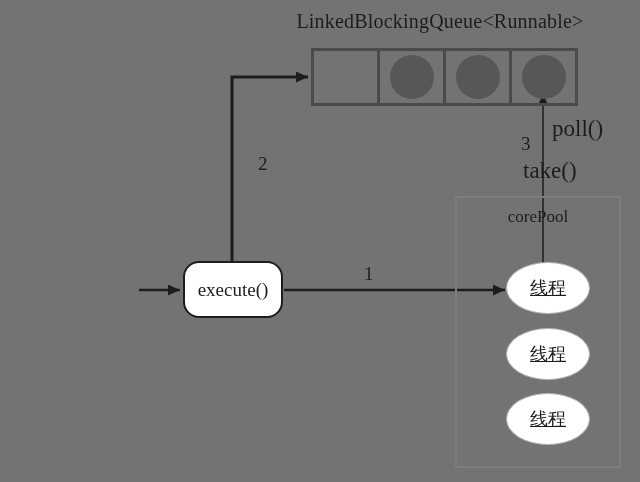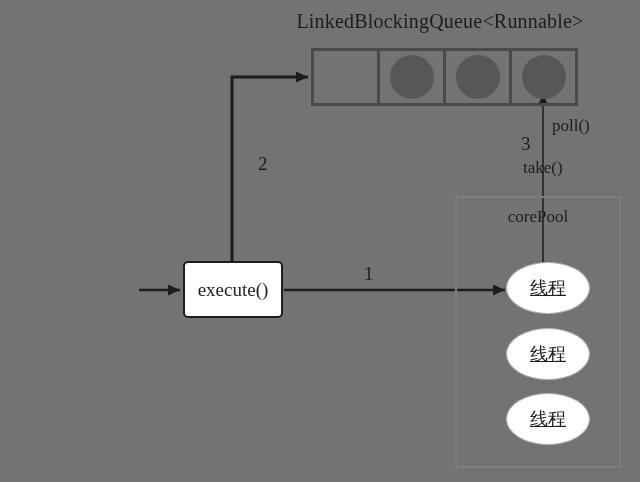--- a/index.html
+++ b/index.html
@@ -26,21 +26,21 @@
     position:absolute;left:311px;top:48px;width:261px;height:52px;
     border:3px solid var(--queue-border);display:flex;
   }
   .qcell{flex:1;position:relative;display:flex;align-items:center;justify-content:center;}
   .qcell + .qcell{border-left:3px solid var(--queue-border);}
   .task-dot{width:44px;height:44px;border-radius:50%;background:var(--task);}
   .step-label{position:absolute;font-size:19px;}
   #lbl1{left:364px;top:263px;}
   #lbl2{left:258px;top:153px;}
   #lbl3{left:521px;top:133px;}
-  .method-label{position:absolute;font-size:17px;}
+  .method-label{position:absolute;font-size:23px;}
   #poll{left:552px;top:116px;}
   #take{left:523px;top:158px;}
   .pool{
     position:absolute;left:455px;top:196px;width:162px;height:268px;
     border:2px solid var(--pool-border);background:transparent;
   }
   .pool-label{position:absolute;left:0;top:9px;width:100%;text-align:center;font-size:17px;}
   .thread-ellipse{
     position:absolute;left:49px;width:82px;height:50px;
     border:1.5px solid var(--thread-border);border-radius:50%;
@@ -48,21 +48,21 @@
     font-size:18px;
     text-decoration:underline;
   }
   .main-ellipse{
     position:absolute;left:22px;top:266px;width:116px;height:48px;
     border:2.5px solid var(--line);border-radius:50%;
     display:flex;align-items:center;justify-content:center;font-size:19px;background:#fff;
   }
   .execute{
     position:absolute;left:183px;top:261px;width:100px;height:57px;
-    border:2.5px solid var(--line);border-radius:5px;background:#fff;
+    border:2.5px solid var(--line);border-radius:16px;background:#fff;
     display:flex;align-items:center;justify-content:center;font-size:19px;
     box-sizing:border-box;
   }
 </style>
 </head>
 <body>
 
 <div id="canvas">
 
   <svg class="wires" viewBox="0 0 640 482" xmlns="http://www.w3.org/2000/svg">

